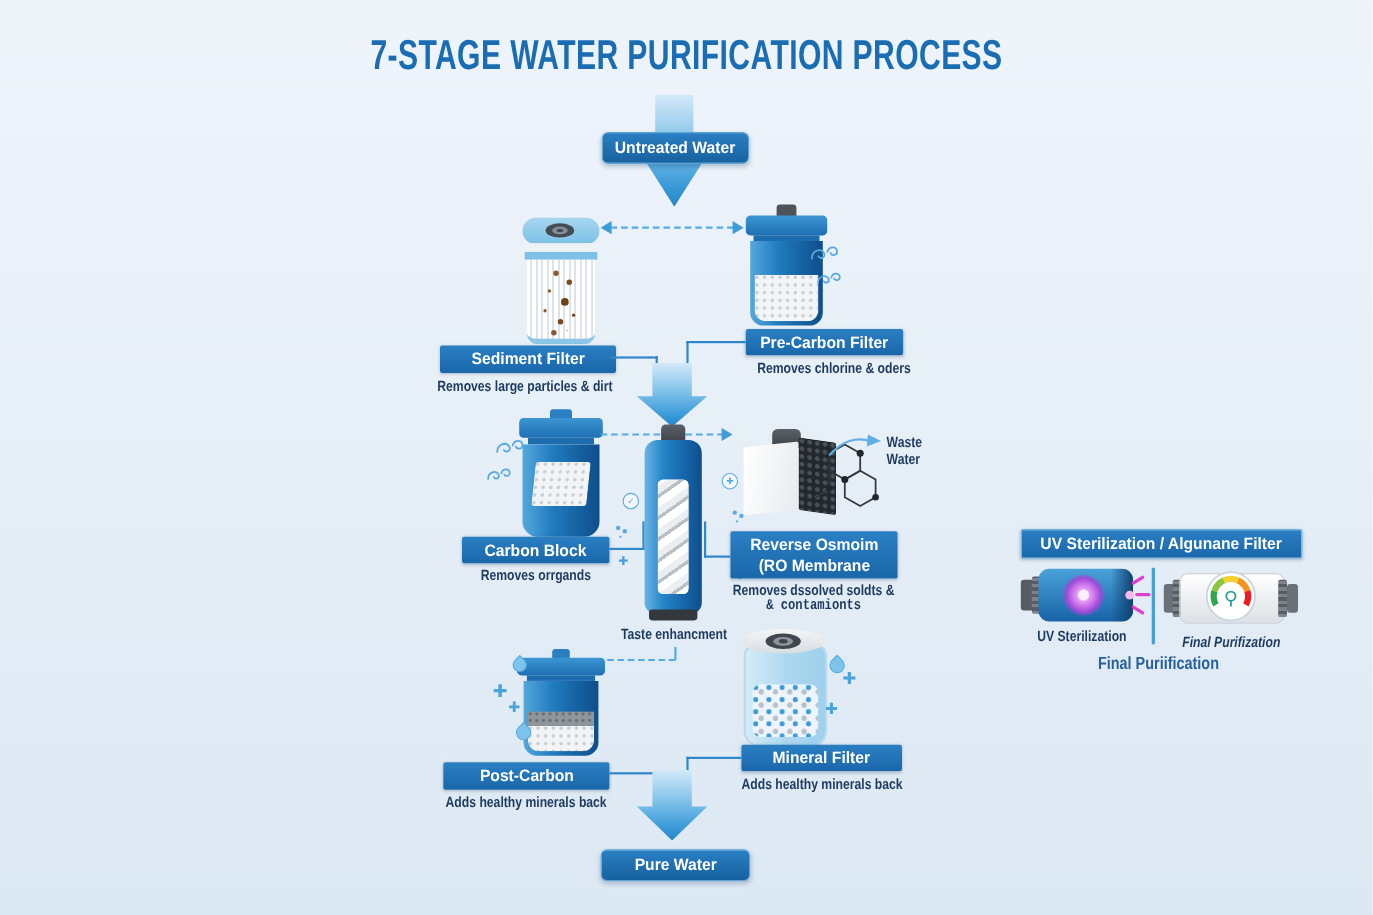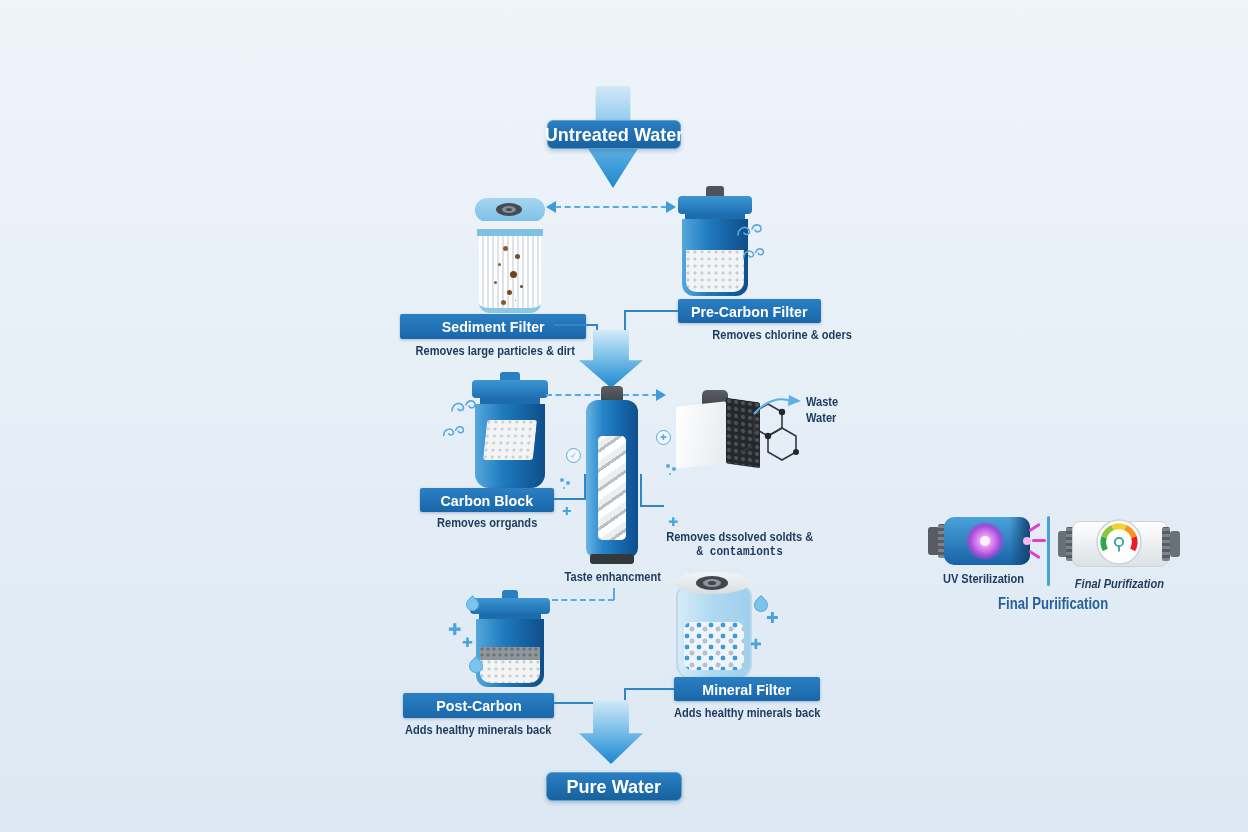--- a/index.html
+++ b/index.html
@@ -5,21 +5,21 @@
   html,body{margin:0;padding:0;}
   body{font-family:"Liberation Sans","DejaVu Sans",sans-serif;}
   .stage{position:relative;width:1248px;height:832px;overflow:hidden;
     background:linear-gradient(180deg,#eef4fa 0%,#e7eff7 45%,#dce8f3 100%);}
   .abs{position:absolute;}
   
   .title{width:100%;top:30px;text-align:center;color:#1a6cb3;font-weight:bold;font-size:38px;letter-spacing:.5px;}
   .title span{display:inline-block;transform:scaleX(.72);transform-origin:center;white-space:nowrap;}
   
   .pill{background:linear-gradient(180deg,#2a7fc2,#17619f);border:1px solid #5aa3d4;border-radius:6px;
-    color:#fff;font-weight:bold;font-size:19px;display:flex;align-items:center;justify-content:center;
+    color:#fff;font-weight:bold;font-size:15px;display:flex;align-items:center;justify-content:center;
     box-shadow:0 2px 4px rgba(20,60,100,.25);}
   
   .stage-label{background:linear-gradient(180deg,#2a7fc2,#1a67ab);color:#fff;font-weight:bold;font-size:15px;
     display:flex;align-items:center;justify-content:center;border-radius:2px;box-shadow:0 1px 3px rgba(20,60,100,.3);}
   .stage-label span,.pill span{display:inline-block;transform:scaleX(.95);white-space:nowrap;}
   .caption{color:#1d3a5f;font-size:13.5px;font-weight:bold;display:flex;justify-content:center;align-items:center;}
   .caption span{display:inline-block;transform:scaleX(.82);transform-origin:center;white-space:nowrap;}
   
   .big-arrow{background:linear-gradient(180deg,#d3e9f8 0%,#8cc8ec 38%,#3d9cd9 80%,#2387c9 100%);
     clip-path:polygon(22% 0,78% 0,78% 52%,100% 52%,50% 100%,0 52%,22% 52%);}
@@ -45,20 +45,21 @@
     box-shadow:12px 8px 0 0 #7a4a22,-6px 16px 0 -1px #8a5a30,8px 26px 0 1px #6f431d,-10px 34px 0 -1px #8a5a30,4px 44px 0 0 #7a4a22,16px 38px 0 -1px #6f431d,-2px 54px 0 0 #8a5a30,10px 52px 0 -2px #7a4a22;}
   .ridges{background:repeating-linear-gradient(0deg,#7c838a 0 3px,#575d63 3px 6px);border-radius:2px;}
   .divider{background:#47a0d8;border-radius:2px;}
   .left-note span{transform-origin:left center;}
 </style>
 </head>
 <body>
 
 <div class="stage">
 
+  <div class="abs title"><span>7-STAGE WATER PURIFICATION PROCESS</span></div>
 
   <div class="abs big-arrow" style="left:582px;top:86px;width:62px;height:102px;"></div>
   <div class="abs pill" style="left:547px;top:120px;width:132px;height:27px;">
       <span>Untreated Water</span>
     </div>
 
   <div class="abs" style="left:474px;top:198px;width:72px;height:116px;">
     <div class="abs" style="left:1px;top:0;width:70px;height:24px;background:linear-gradient(180deg,#a7d6ef,#7cc0e6);border-radius:12px;"></div>
     <div class="abs" style="left:22px;top:5px;width:26px;height:13px;background:#454b52;border-radius:50%;"></div>
     <div class="abs" style="left:28px;top:8px;width:14px;height:7px;background:#828e98;border-radius:50%;"></div>
@@ -84,31 +85,31 @@
       <div class="abs granules" style="left:4px;right:4px;bottom:4px;height:42px;border-radius:0 0 10px 10px;"></div>
     </div>
     <svg class="abs" style="left:58px;top:36px;" width="28" height="18" viewBox="0 0 28 18">
         <path d="M2 13 C2 6 10 3 13 8 C15 12 10 14 8 11 M16 7 C18 1 25 2 25 7 C25 10 20 11 19 8" fill="none" stroke="#58a9dd" stroke-width="1.6" stroke-linecap="round"></path>
       </svg>
     <svg class="abs" style="left:64px;top:60px;" width="24" height="16" viewBox="0 0 28 18">
         <path d="M2 13 C2 6 10 3 13 8 C15 12 10 14 8 11 M16 7 C18 1 25 2 25 7 C25 10 20 11 19 8" fill="none" stroke="#58a9dd" stroke-width="1.8" stroke-linecap="round"></path>
       </svg>
   </div>
 
-  <div class="abs stage-label" style="left:400px;top:314px;width:186px;height:25px;">
+  <div class="abs stage-label" style="left:400px;top:314px;width:160px;height:25px;">
       <span>Sediment Filter</span>
     </div>
-  <div class="abs caption" style="left:394px;top:342px;width:166px;height:17px;margin-left:18px;">
+  <div class="abs caption" style="left:394px;top:342px;width:166px;height:17px;">
       <span>Removes large particles &amp; dirt</span>
     </div>
 
   <div class="abs stage-label" style="left:678px;top:299px;width:143px;height:24px;">
       <span>Pre-Carbon Filter</span>
     </div>
-  <div class="abs caption" style="left:704px;top:326px;width:156px;height:17px;">
+  <div class="abs caption" style="left:680px;top:326px;width:156px;height:17px;">
       <span>Removes chlorine &amp; oders</span>
     </div>
 
   <div class="abs conn" style="left:554px;top:324px;width:44px;height:2px;"></div>
   <div class="abs conn" style="left:596px;top:324px;width:2px;height:12px;"></div>
   <div class="abs conn" style="left:624px;top:310px;width:54px;height:2px;"></div>
   <div class="abs conn" style="left:624px;top:310px;width:2px;height:26px;"></div>
   <div class="abs big-arrow" style="left:579px;top:330px;width:64px;height:58px;"></div>
 
   <div class="abs" style="left:472px;top:372px;width:76px;height:120px;">
@@ -178,20 +179,24 @@
     <span>Water</span>
   </div>
 
   <div class="abs stage-label" style="left:420px;top:488px;width:134px;height:24px;">
       <span>Carbon Block</span>
     </div>
   <div class="abs caption" style="left:424px;top:514px;width:126px;height:17px;">
       <span>Removes orrgands</span>
     </div>
 
+  <div class="abs stage-label" style="left:664px;top:483px;width:152px;height:43px;flex-direction:column;line-height:19px;">
+    <span>Reverse Osmoim</span>
+    <span>(RO Membrane</span>
+  </div>
   <div class="abs caption" style="left:656px;top:529px;width:168px;height:15px;">
       <span>Removes dssolved soldts &amp;</span>
     </div>
   <div class="abs caption" style="left:656px;top:544px;width:168px;height:15px;font-family:Liberation Mono, monospace;">
       <span>&amp; contamionts</span>
     </div>
 
   <div class="abs conn" style="left:554px;top:498px;width:32px;height:2px;"></div>
   <div class="abs conn" style="left:584px;top:474px;width:2px;height:26px;"></div>
   <div class="abs conn" style="left:640px;top:505px;width:24px;height:2px;"></div>
@@ -247,20 +252,23 @@
   <div class="abs conn" style="left:554px;top:702px;width:44px;height:2px;"></div>
   <div class="abs conn" style="left:624px;top:688px;width:50px;height:2px;"></div>
   <div class="abs conn" style="left:624px;top:688px;width:2px;height:22px;"></div>
   <div class="abs big-arrow" style="left:579px;top:700px;width:64px;height:64px;"></div>
 
   <div class="abs pill" style="left:546px;top:772px;width:134px;height:27px;">
       <span>Pure Water</span>
     </div>
 
   <div class="abs" style="left:920px;top:478px;width:268px;height:140px;">
+    <div class="abs stage-label" style="left:8px;top:3px;width:254px;height:25px;border:1px solid #6fb0da;">
+        <span>UV Sterilization / Algunane Filter</span>
+      </div>
 
     <div class="abs" style="left:8px;top:35px;width:116px;height:56px;">
       <div class="abs" style="left:0;top:14px;width:12px;height:28px;background:#565c62;border-radius:3px;"></div>
       <div class="abs ridges" style="left:10px;top:11px;width:8px;height:34px;"></div>
       <div class="abs" style="left:16px;top:4px;width:86px;height:48px;background:linear-gradient(180deg,#4aa2da,#1763a6);border-radius:10px;overflow:hidden;">
         <div class="abs" style="right:0;top:0;width:20px;height:48px;background:linear-gradient(90deg,rgba(18,66,111,0),#12426f);"></div>
         <div class="abs" style="left:22px;top:5px;width:38px;height:38px;background:radial-gradient(circle,#f6e3fb 0%,#d87ff0 32%,#9b4ad6 58%,rgba(120,50,170,0) 74%);border-radius:50%;"></div>
         <div class="abs" style="left:36px;top:19px;width:10px;height:10px;background:#fbeffd;border-radius:50%;"></div>
       </div>
       <div class="abs" style="left:100px;top:13px;width:13px;height:3px;background:#e03ecf;transform:rotate(-32deg);border-radius:2px;"></div>

